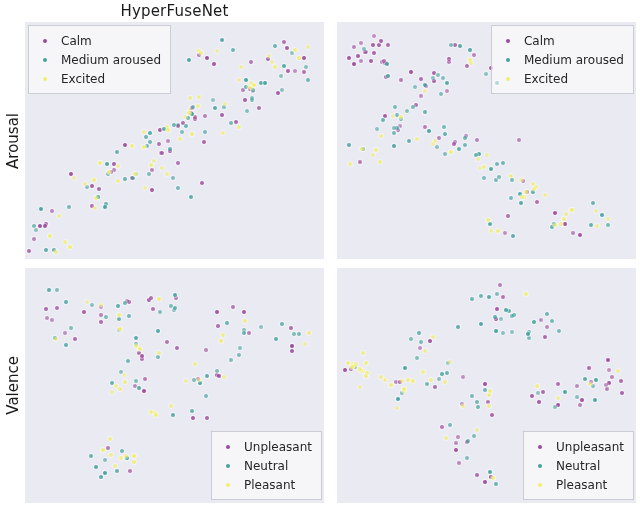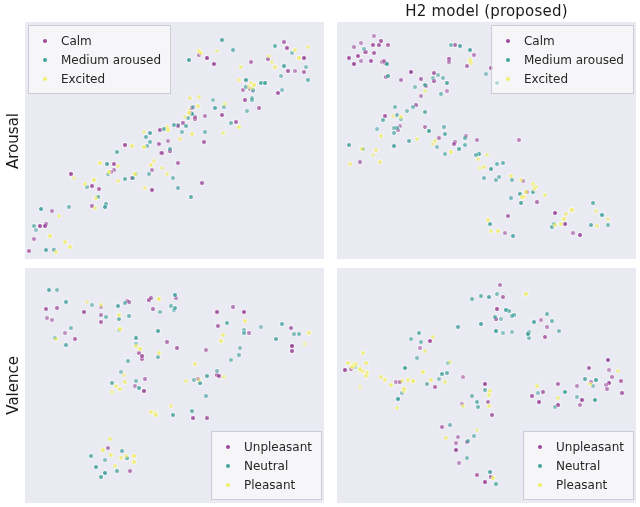--- a/index.html
+++ b/index.html
@@ -60,21 +60,21 @@
   .legend-marker{
     width:4px;height:4px;border-radius:50%;
     margin:0 14px 0 8px;flex:none;
   }
 </style>
 </head>
 <body>
 
 <div class="figure">
 
-  <div class="col-title right">H2 model (proposed)</div>
+  <div class="col-title left">HyperFuseNet</div>
 
   <div class="row-label top">
     <span>Arousal</span>
   </div>
   <div class="row-label bottom">
     <span>Valence</span>
   </div>
 
   <div class="panel tl">
     <div class="legend top-left">

